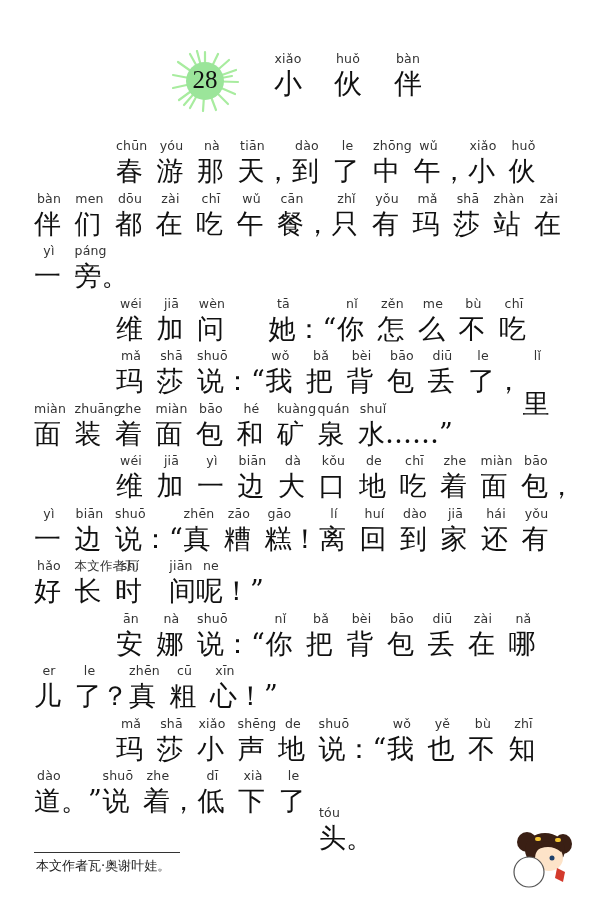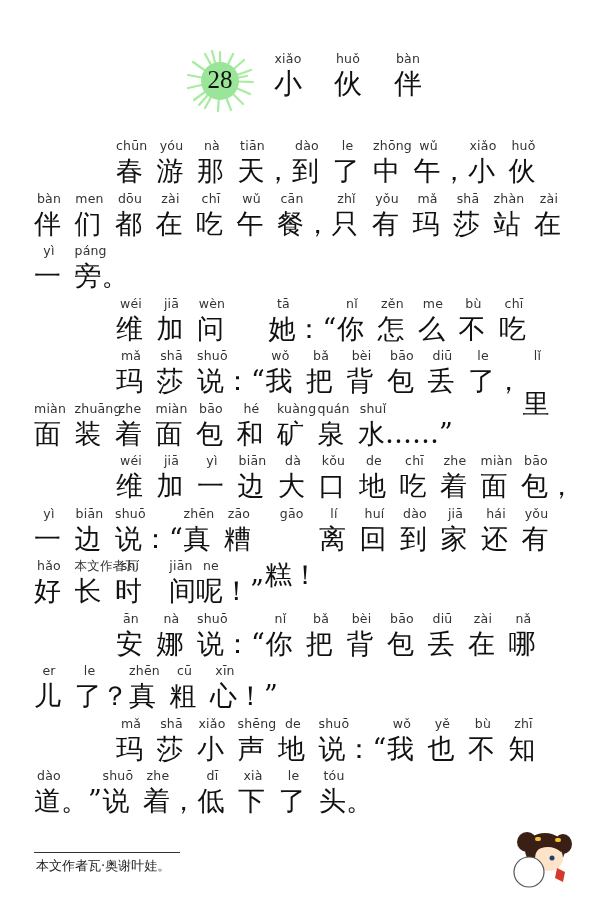--- a/index.html
+++ b/index.html
@@ -3,21 +3,21 @@
 <meta charset="utf-8">
 <style>
   html, body { margin: 0; padding: 0; }
   body {
     width: 600px; height: 901px; background: #ffffff; position: relative; overflow: hidden;
     font-family: "DejaVu Serif", serif; color: #111;
   }
   .page { position: absolute; left: 0; top: 0; width: 600px; height: 901px; }
   .title-block { position: absolute; left: 170px; top: 50px; height: 60px; }
   .lesson-badge {
-    position: absolute; left: 15px; top: 0; width: 70px; height: 62px;
+    position: absolute; left: 0; top: 0; width: 70px; height: 62px;
   }
   .lesson-badge svg { position: absolute; left: 0; top: 0; }
   .lesson-number {
     position: absolute; left: 0; top: 16px; width: 70px; text-align: center;
     font-family: "Liberation Serif", serif; font-size: 25px; color: #111;
   }
   .title-units { position: absolute; left: 88px; top: 0; display: flex; }
   .unit { display: inline-flex; flex-direction: column; align-items: center; width: 40px; }
   .title-units .unit { width: 60px; }
   .py {
@@ -370,21 +370,21 @@
           <span class="ch">说：“</span>
         </div>
         <div class="unit" style="width: 40.5px; align-items: flex-start;">
           <span class="py" style="width: 30px; text-align: center;">zhēn</span>
           <span class="ch">真</span>
         </div>
         <div class="unit" style="width: 40.5px; align-items: flex-start;">
           <span class="py" style="width: 30px; text-align: center;">zāo</span>
           <span class="ch">糟</span>
         </div>
-        <div class="unit" style="width: 54.5px; align-items: center; gap: 36px;">
+        <div class="unit" style="width: 54.5px; align-items: flex-start;">
           <span class="py" style="width: 30px; text-align: center;">gāo</span>
           <span class="ch">糕！</span>
         </div>
         <div class="unit" style="width: 40.5px; align-items: flex-start;">
           <span class="py" style="width: 30px; text-align: center;">lí</span>
           <span class="ch">离</span>
         </div>
         <div class="unit" style="width: 40.5px; align-items: flex-start;">
           <span class="py" style="width: 30px; text-align: center;">huí</span>
           <span class="ch">回</span>
@@ -553,21 +553,21 @@
         </div>
         <div class="unit" style="width: 40.5px; align-items: flex-start;">
           <span class="py" style="width: 30px; text-align: center;">xià</span>
           <span class="ch">下</span>
         </div>
         <div class="unit" style="width: 40.5px; align-items: flex-start;">
           <span class="py" style="width: 30px; text-align: center;">le</span>
           <span class="ch">了</span>
         </div>
         <div class="unit" style="width: 54.5px; align-items: flex-start;">
-          <span class="py" style="width: 30px; text-align: center;">tóu</span>
+          <span class="py" style="width: 30px; text-align: left; margin-top: 37px;">tóu</span>
           <span class="ch">头。</span>
         </div>
       </div>
     </div>
 
   <div class="footer-rule"></div>
   <div class="footer-note">本文作者瓦·奥谢叶娃。</div>
 
   <svg class="mascot" viewBox="0 0 72 62">
     <ellipse cx="22" cy="14" rx="10" ry="10" fill="#3a1f14"></ellipse>

